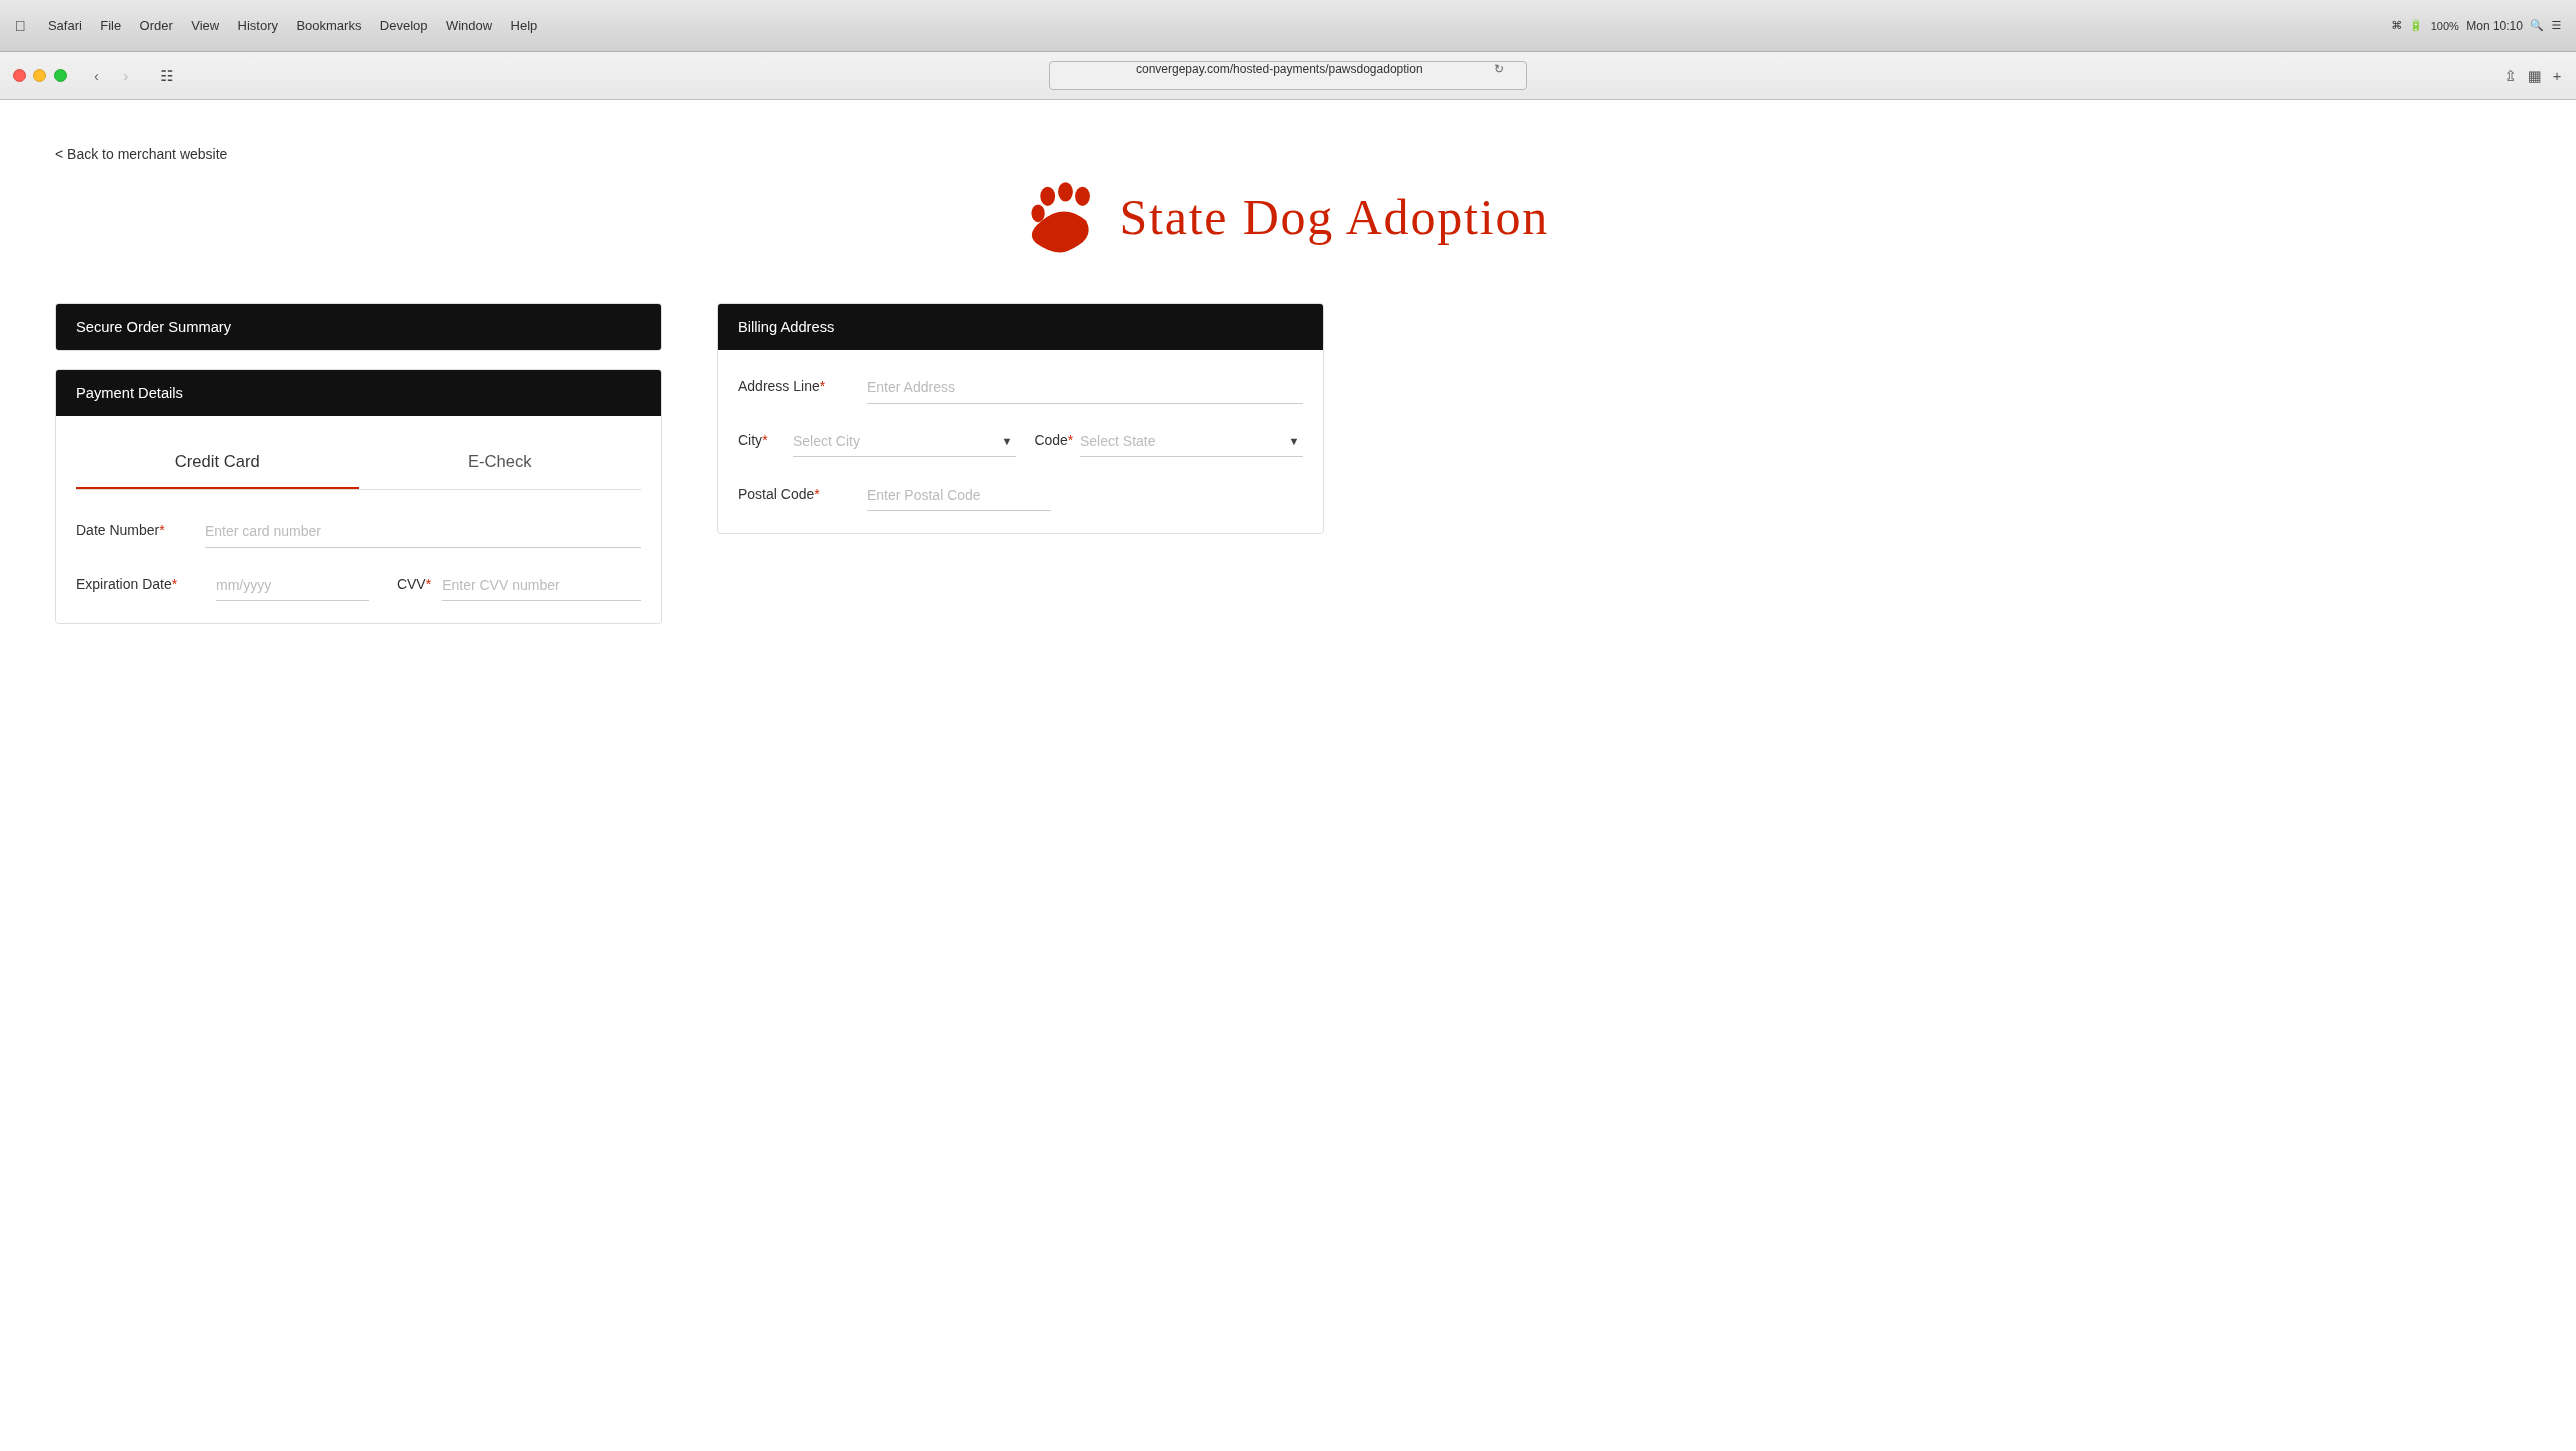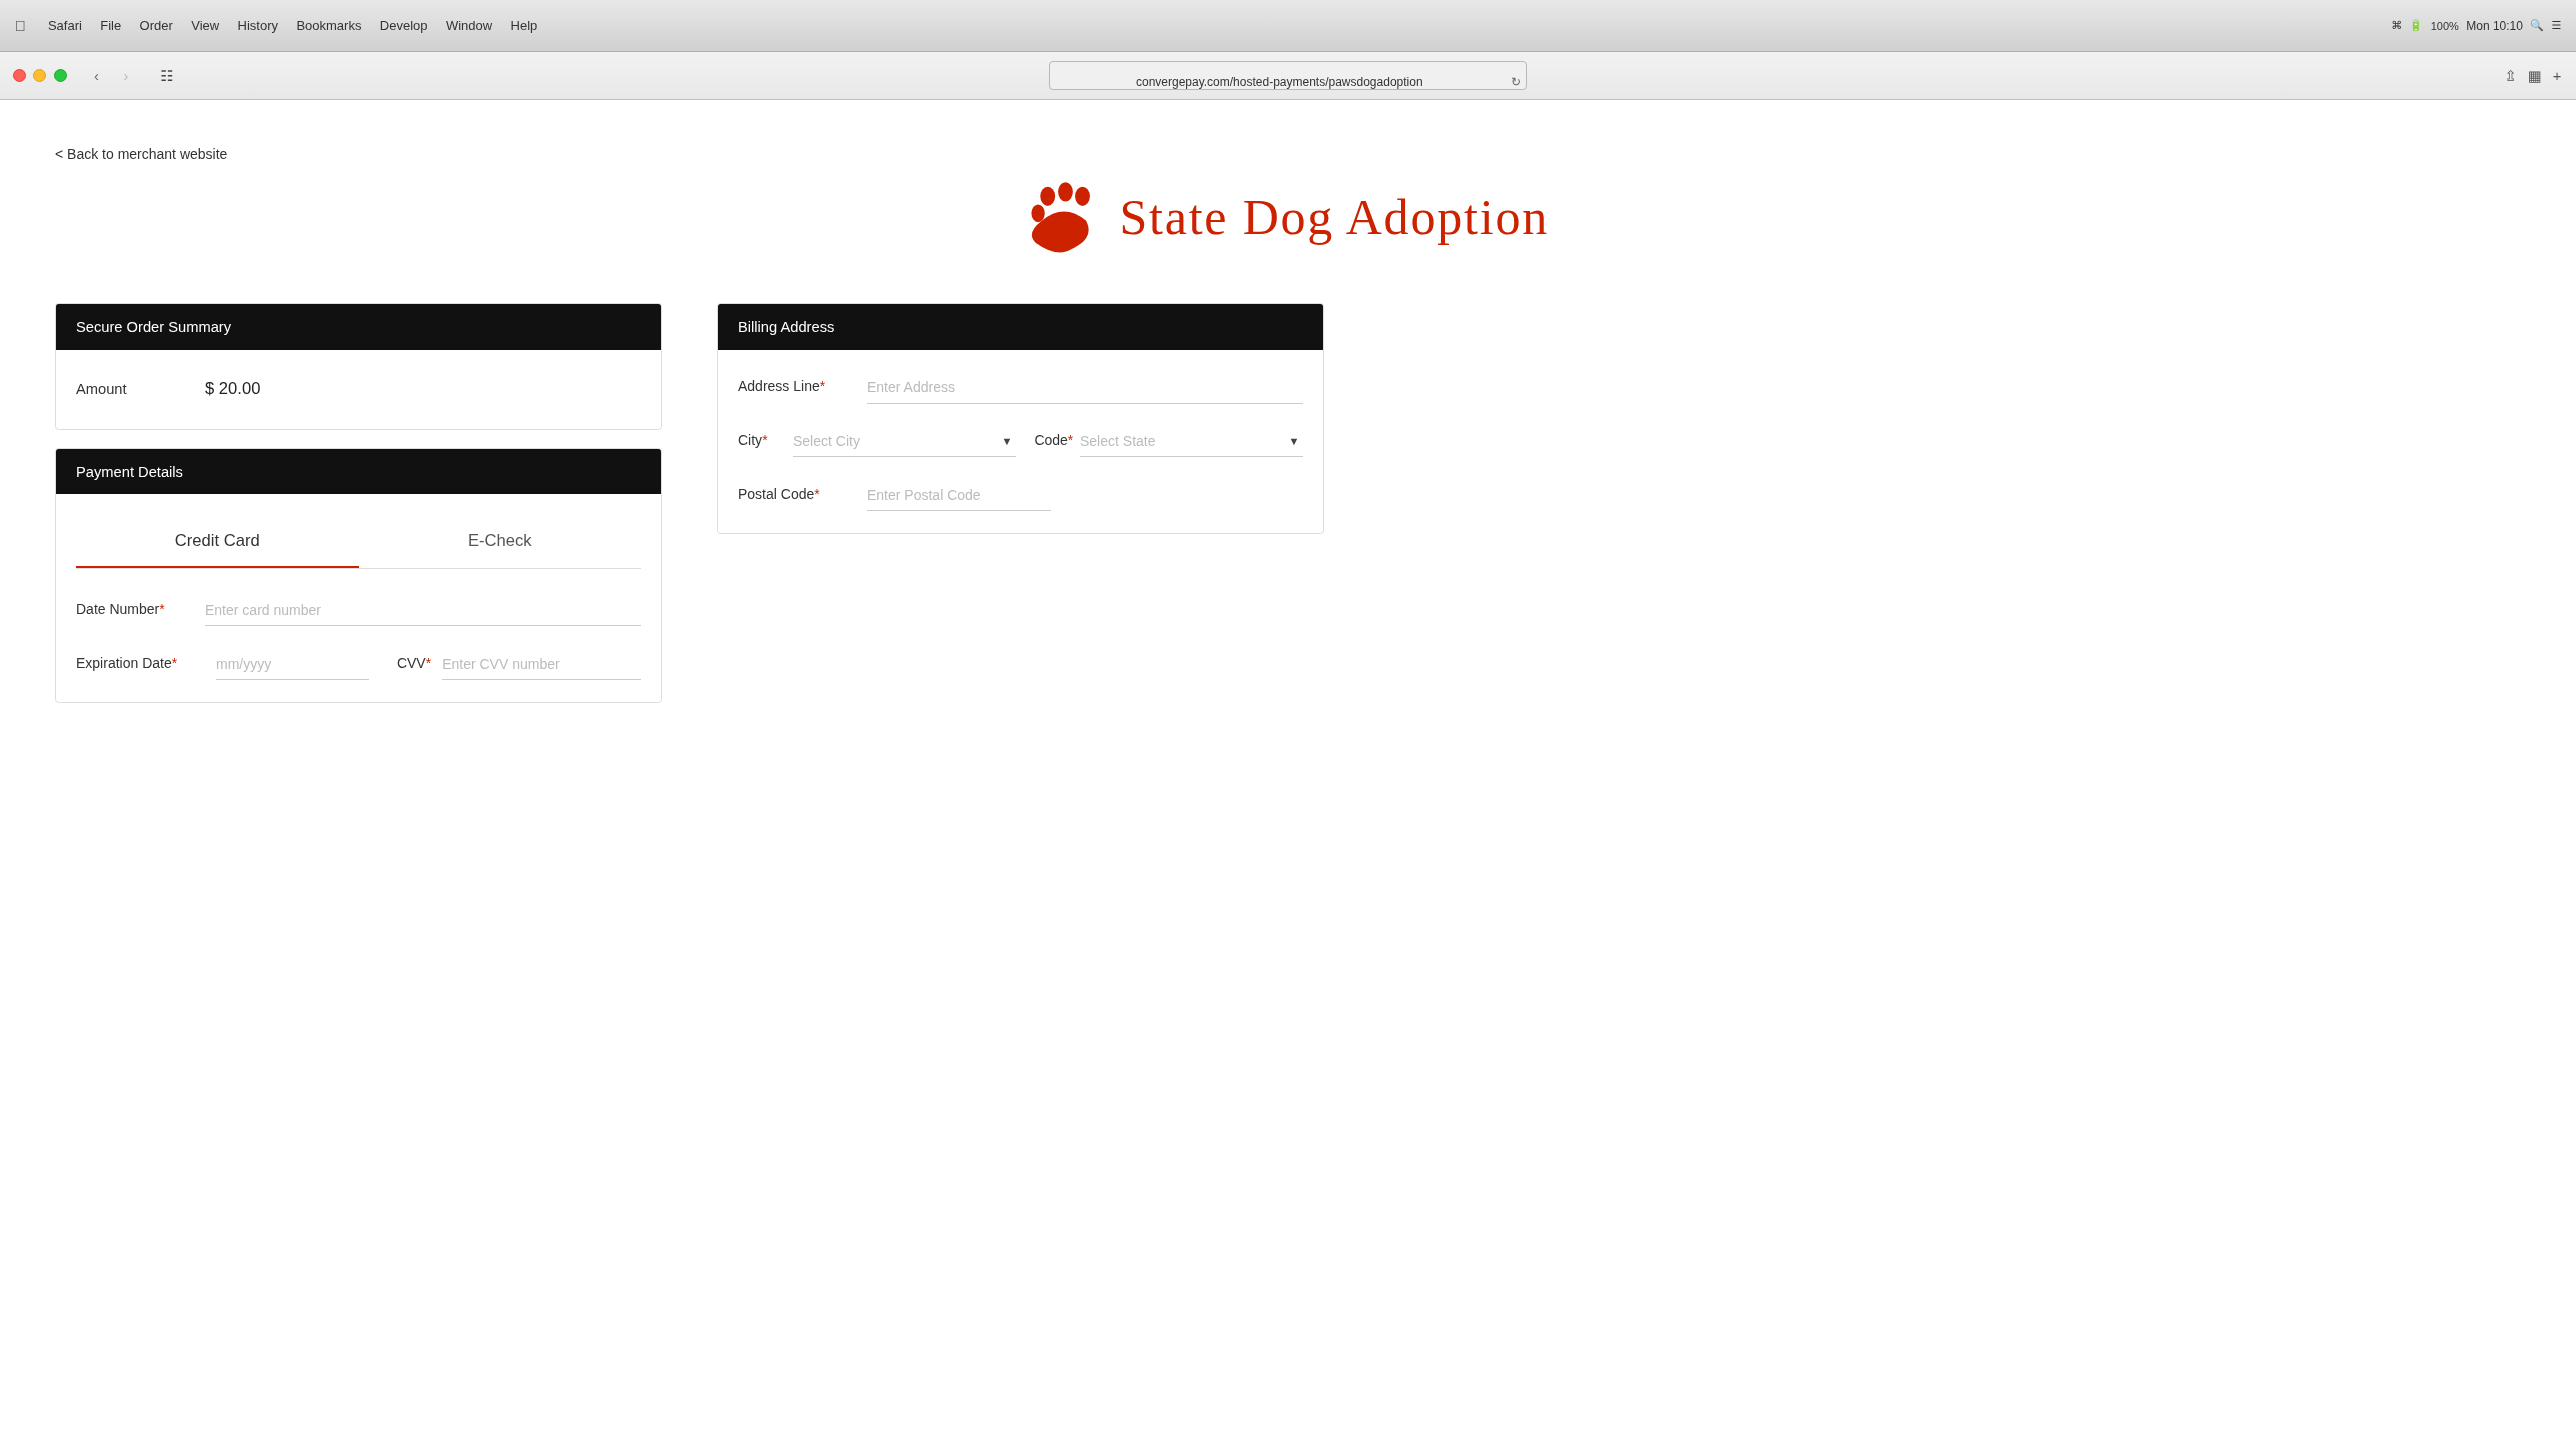--- a/index.html
+++ b/index.html
@@ -74,22 +74,22 @@
       margin-left: 5.5px;
     }
 
     .url-bar {
       width: 478px;
       height: 29px;
       border-radius: 4px;
       border: 0.9px solid #b8b8b8;
       background: #f0f0f0;
       display: flex;
-      align-items: flex-end;
-      padding: 0 5px;
+      align-items: flex-start;
+      padding: 0 22px;
       gap: 7.4px;
       font-size: 12px;
       color: #333;
     }
 
     .url-bar-text {
       flex: 1;
       text-align: center;
       font-size: 12px;
       color: #333;
@@ -486,26 +486,20 @@
     </div>
   </div>
 
   <div class="main-layout">
 
     <div class="left-column">
 
       <div class="card">
         <div class="card-header">
           <span>Secure Order Summary</span>
-        </div>
-        <div class="card-body">
-          <div class="amount-row">
-            <span class="amount-label">Amount</span>
-            <span class="amount-value">$ 20.00</span>
-          </div>
         </div>
       </div>
 
       <div class="card">
         <div class="card-header">
           <span>Payment Details</span>
         </div>
         <div class="card-body">
 
           <div class="payment-tabs">

